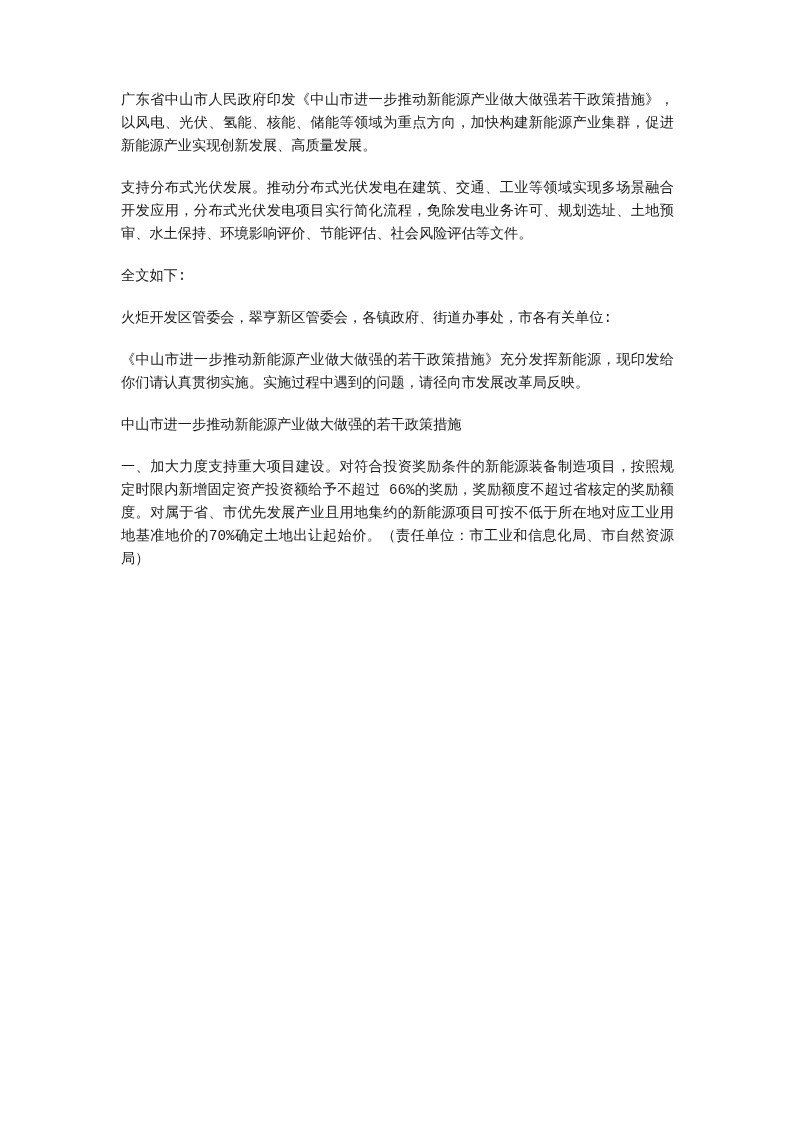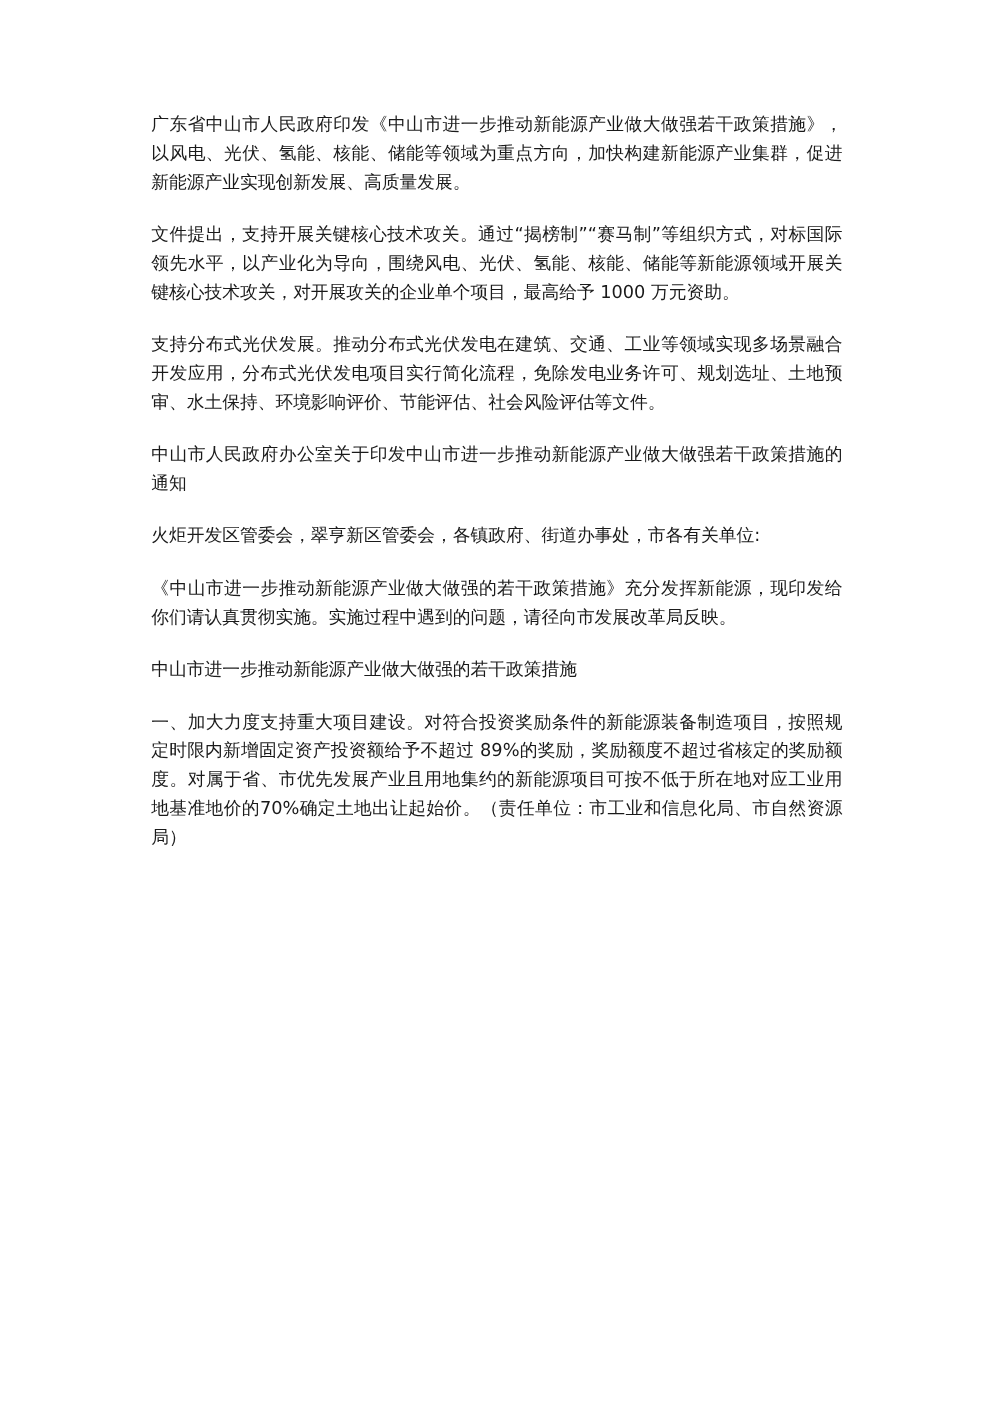--- a/index.html
+++ b/index.html
@@ -8,27 +8,26 @@
     position: absolute;
     left: 121px;
     top: 89px;
     width: 553px;
     font-family: "DejaVu Sans", "Liberation Sans", sans-serif;
     font-size: 14.2px;
     line-height: 23px;
     color: #1a1a1a;
     text-align: justify;
   }
-  .page p { margin: 0 0 19px 0; padding: 0; }
+  .page p { margin: 0 0 19px 0; padding: 0; font-family: Liberation Mono, monospace; }
 </style>
 </head>
 <body>
 
 <div class="page">
   <p>广东省中山市人民政府印发《中山市进一步推动新能源产业做大做强若干政策措施》，以风电、光伏、氢能、核能、储能等领域为重点方向，加快构建新能源产业集群，促进新能源产业实现创新发展、高质量发展。</p>
-  <p>文件提出，支持开展关键核心技术攻关。通过“揭榜制”“赛马制”等组织方式，对标国际领先水平，以产业化为导向，围绕风电、光伏、氢能、核能、储能等新能源领域开展关键核心技术攻关，对开展攻关的企业单个项目，最高给予 1000 万元资助。</p>
   <p>支持分布式光伏发展。推动分布式光伏发电在建筑、交通、工业等领域实现多场景融合开发应用，分布式光伏发电项目实行简化流程，免除发电业务许可、规划选址、土地预审、水土保持、环境影响评价、节能评估、社会风险评估等文件。</p>
-  <p>中山市人民政府办公室关于印发中山市进一步推动新能源产业做大做强若干政策措施的通知</p>
+  <p>全文如下:</p>
   <p>火炬开发区管委会，翠亨新区管委会，各镇政府、街道办事处，市各有关单位:</p>
   <p>《中山市进一步推动新能源产业做大做强的若干政策措施》充分发挥新能源，现印发给你们请认真贯彻实施。实施过程中遇到的问题，请径向市发展改革局反映。</p>
   <p>中山市进一步推动新能源产业做大做强的若干政策措施</p>
-  <p>一、加大力度支持重大项目建设。对符合投资奖励条件的新能源装备制造项目，按照规定时限内新增固定资产投资额给予不超过 89%的奖励，奖励额度不超过省核定的奖励额度。对属于省、市优先发展产业且用地集约的新能源项目可按不低于所在地对应工业用地基准地价的70%确定土地出让起始价。（责任单位：市工业和信息化局、市自然资源局）</p>
+  <p>一、加大力度支持重大项目建设。对符合投资奖励条件的新能源装备制造项目，按照规定时限内新增固定资产投资额给予不超过 66%的奖励，奖励额度不超过省核定的奖励额度。对属于省、市优先发展产业且用地集约的新能源项目可按不低于所在地对应工业用地基准地价的70%确定土地出让起始价。（责任单位：市工业和信息化局、市自然资源局）</p>
 </div>
 
 </body></html>

